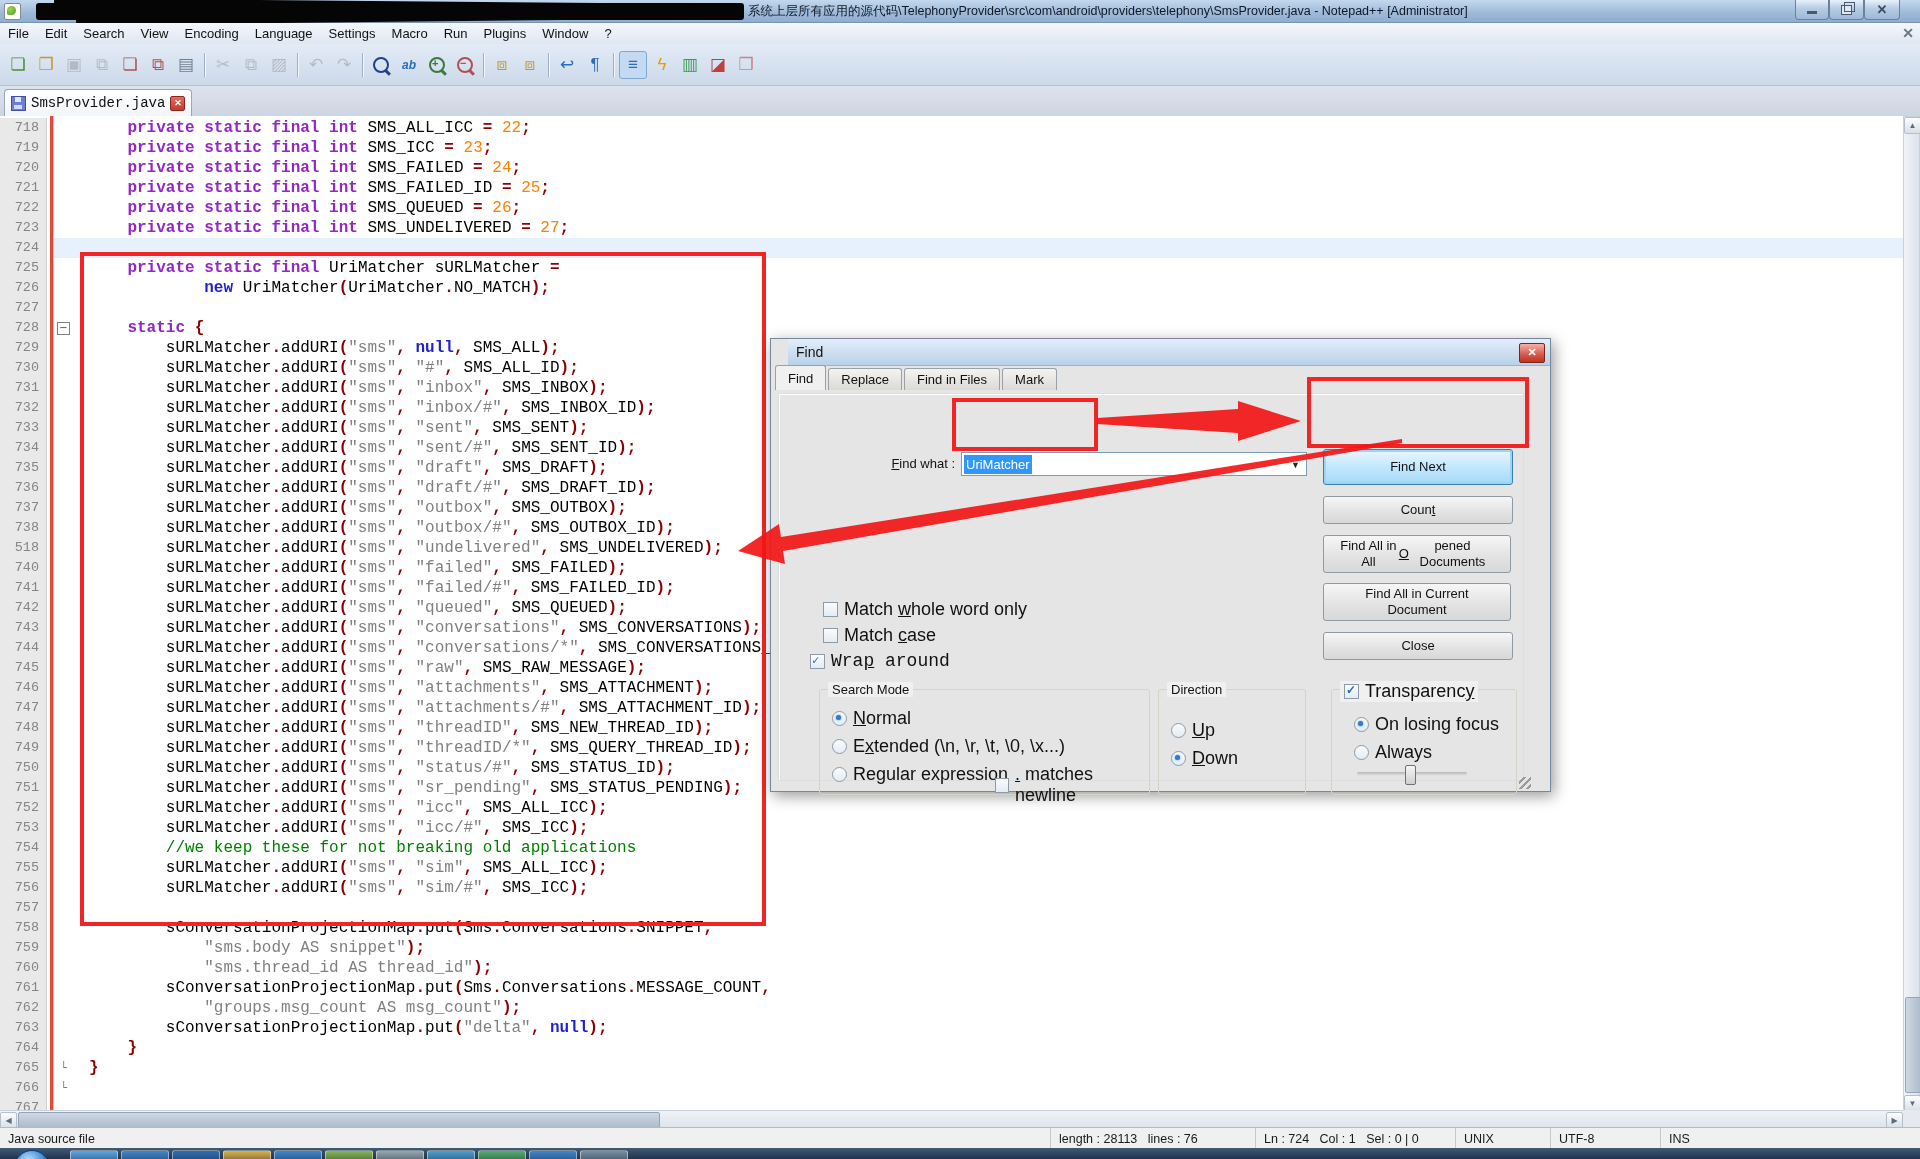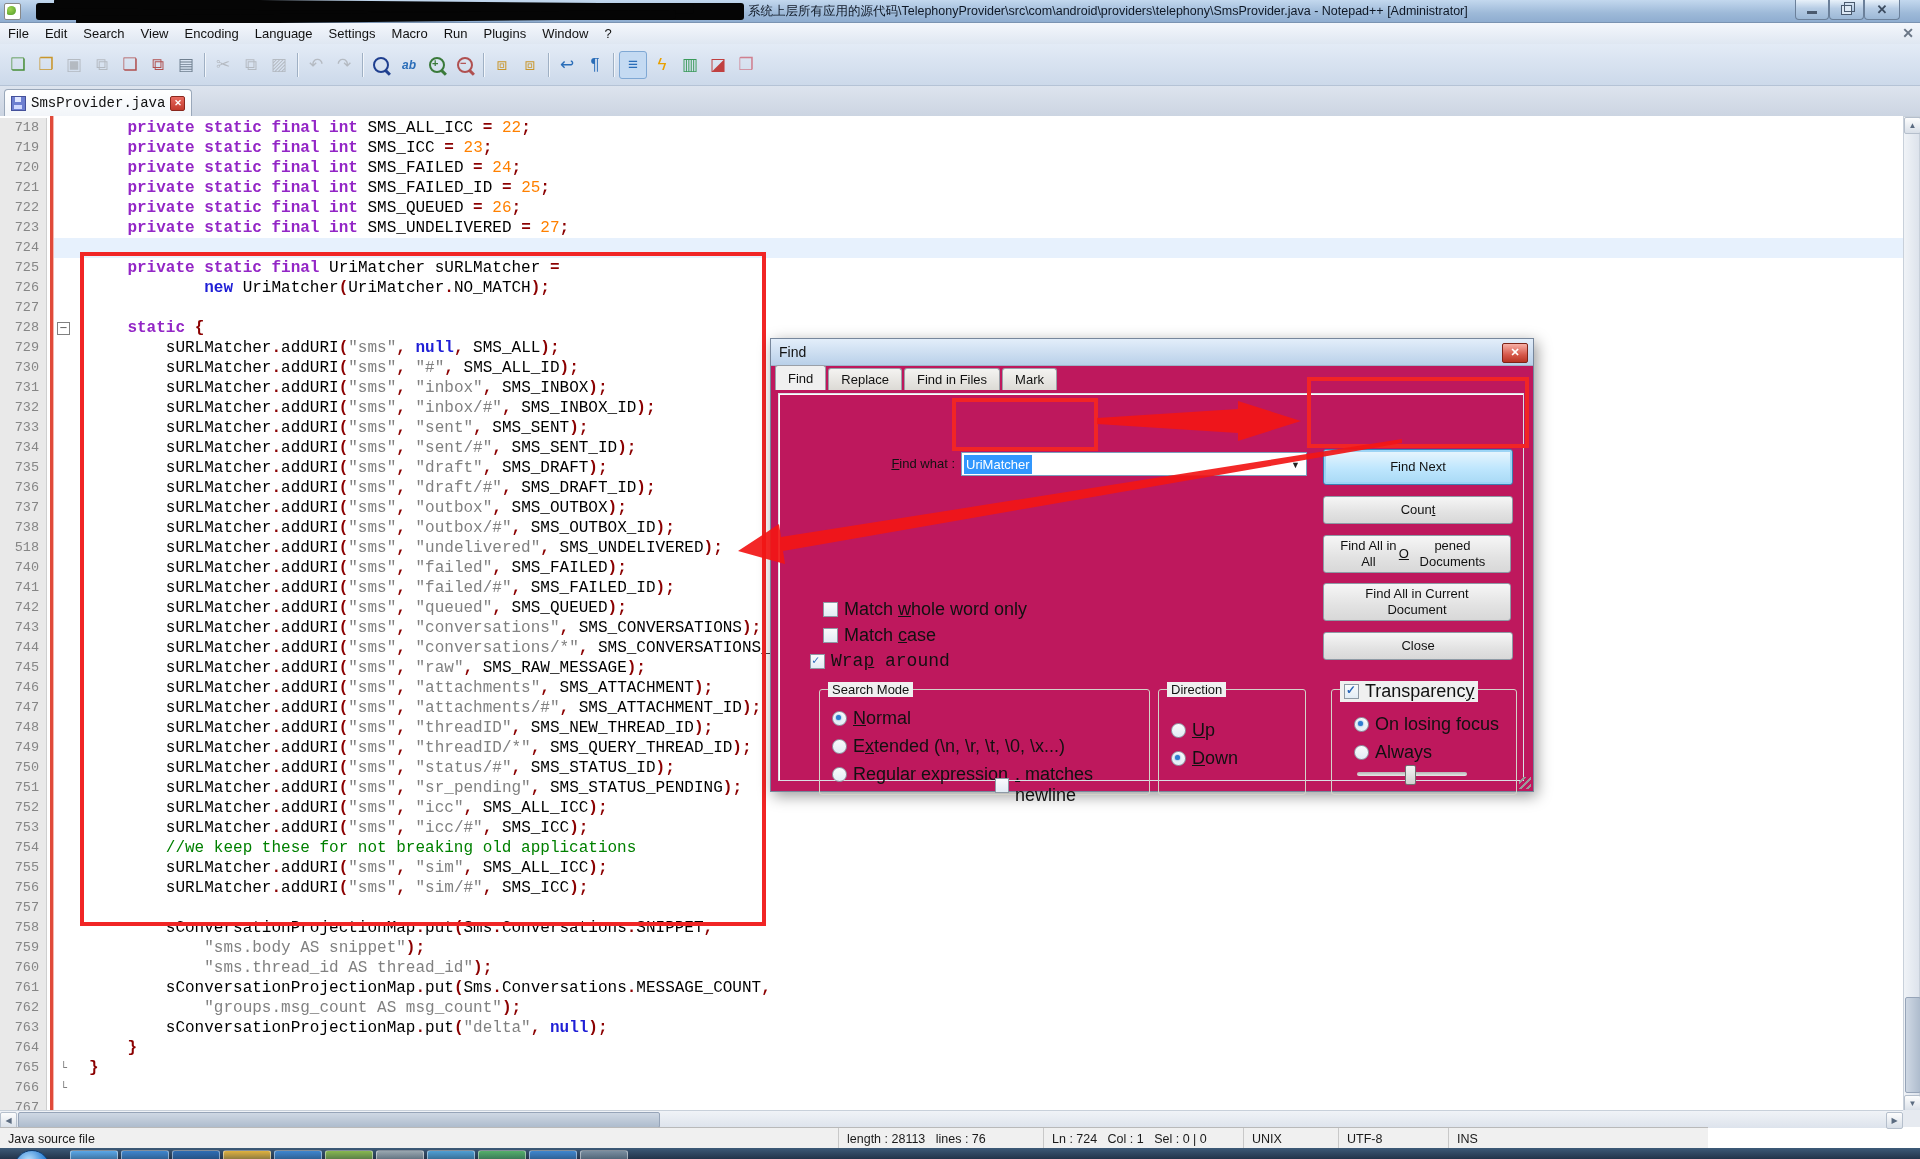--- a/index.html
+++ b/index.html
@@ -88,36 +88,36 @@
   .sb{background:linear-gradient(90deg,#f0f3f7,#dde3ec);border:1px solid #c8d0da;box-sizing:border-box;}
   #vscroll{position:absolute;right:0;top:116px;width:17px;height:994px;}
   #hscroll{position:absolute;left:0;top:1110px;width:1903px;height:17px;background:linear-gradient(#f0f3f7,#dde3ec);border-top:1px solid #c8d0da;}
   .sb-arrow{position:absolute;width:15px;height:15px;background:linear-gradient(#fdfdfd,#d8dfe8);
     border:1px solid #b5bfcc;border-radius:2px;color:#5b6b80;font-size:8px;text-align:center;line-height:15px;}
   .sb-thumb{position:absolute;background:linear-gradient(90deg,#cfd8e4,#aebccd);border:1px solid #96a4b8;border-radius:2px;}
   #hthumb{left:18px;top:1px;width:640px;height:14px;background:linear-gradient(#cfd8e4,#aebccd);}
   #sb-corner{position:absolute;right:0;top:1110px;width:17px;height:17px;background:#e6eaf0;}
 
   
-  #statusbar{position:absolute;left:0;top:1127px;width:1708px;height:21px;background:#f0f0f0;
+  #statusbar{position:absolute;left:0;top:1127px;width:1920px;height:21px;background:#f0f0f0;
     border-top:1px solid #b9b9b9;display:flex;align-items:center;font-size:12.5px;color:#1a1a1a;}
   .st-cell{height:100%;display:flex;align-items:center;padding-left:8px;box-sizing:border-box;
     border-left:1px solid #c9c9c9;white-space:pre;}
   #st-left{flex:1;border-left:none;}
 
   
   #taskbar{position:absolute;left:0;top:1148px;width:1920px;height:11px;
     background:linear-gradient(#3d5a78,#22344a);overflow:hidden;}
   .tk{position:absolute;top:2px;height:20px;border-radius:3px;border:1px solid rgba(255,255,255,.45);}
   .orb{width:34px;height:34px;border-radius:50%;position:absolute;left:14px;top:2px;
     background:radial-gradient(circle at 40% 30%,#bfe5ff,#2a7fd4 55%,#0f4f96);border:1px solid #0c3a6e;}
 
   
-  #find-dialog{position:absolute;left:770px;top:338px;width:762px;height:452px;background:#be185d;
-    border:1px solid #77879c;box-shadow:3px 4px 14px rgba(0,0,0,.4);}
+  #find-dialog{position:absolute;left:770px;top:338px;width:762px;height:452px;background:#e5e5e5;
+    border:1px solid #77879c;box-shadow:3px 4px 14px rgba(0,0,0,.4);padding-left:17px;}
   #dlg-titlebar{height:26px;background:linear-gradient(#dcе9f7,#dceaf8 20%,#b9d0e9);
     background:linear-gradient(#e3eefa,#b9d0e9);border-bottom:1px solid #9fb2c8;
     display:flex;align-items:center;padding-left:8px;font-size:14px;color:#111;}
   #dlg-close{position:absolute;right:5px;top:4px;width:24px;height:18px;border-radius:2px;
     background:linear-gradient(#f7b0a6,#d6584a 60%,#b83524);border:1px solid #7d2418;color:#fff;
     font-size:11px;font-weight:bold;text-align:center;line-height:17px;}
   #dlg-tabs{position:absolute;left:0;top:26px;height:24px;display:flex;padding-left:4px;}
   .dtab{height:21px;margin-top:3px;padding:0 12px;background:linear-gradient(#f4f3f1,#dcdad5);
     border:1px solid #9aa0a8;border-bottom:none;border-radius:3px 3px 0 0;margin-right:2px;
     font-size:13px;display:flex;align-items:center;color:#111;}

